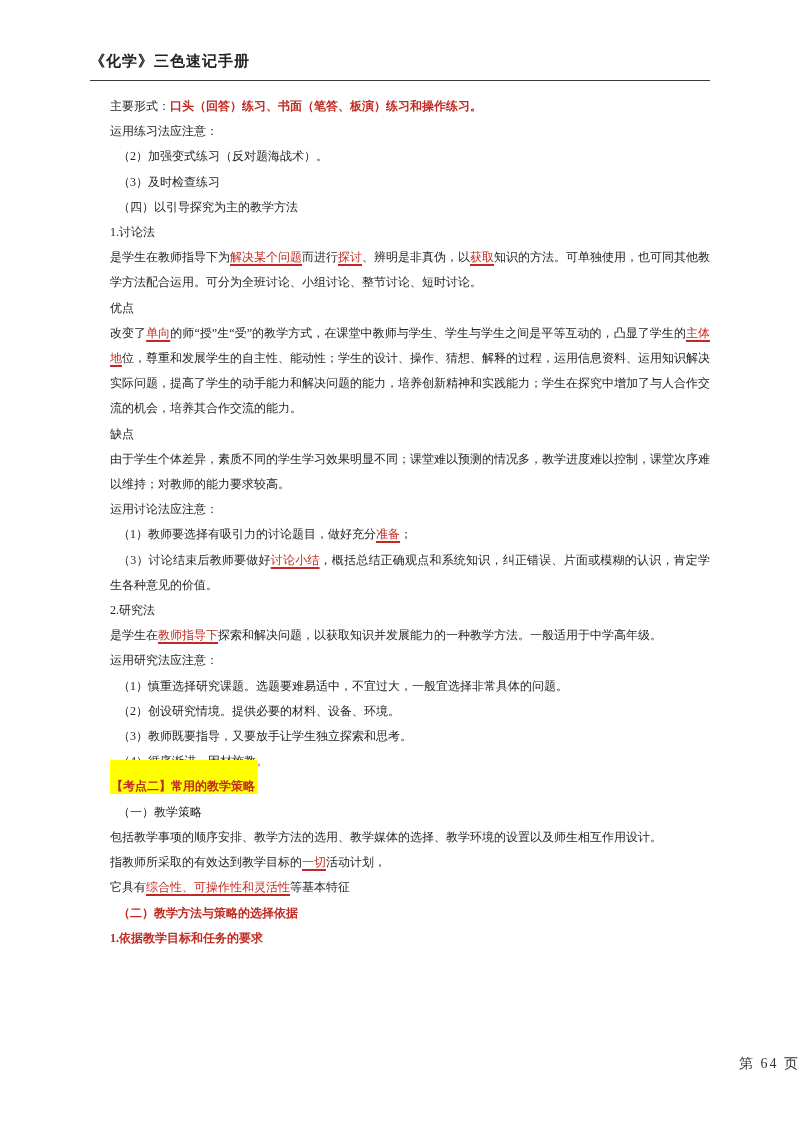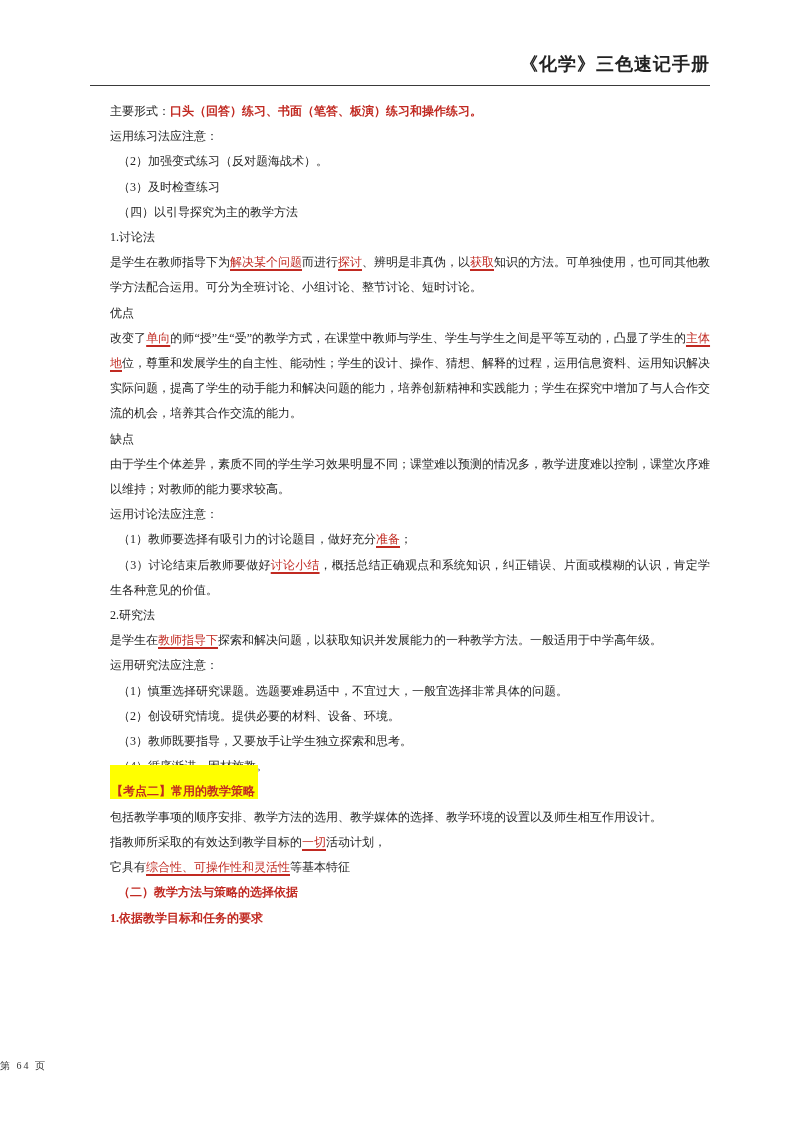--- a/index.html
+++ b/index.html
@@ -13,22 +13,22 @@
     overflow: hidden;
   }
   .page {
     position: relative;
     width: 100%;
     height: 100%;
     box-sizing: border-box;
     padding: 52px 90px 0 90px;
   }
   .header {
-    text-align: right;
-    font-size: 18px;
+    text-align: left;
+    font-size: 15px;
     font-weight: 600;
     letter-spacing: 1px;
     color: #222;
     padding-bottom: 9px;
     border-bottom: 1.5px solid #3a3a3a;
   }
   .content {
     padding: 13px 0 0 20px;
     font-size: 12px;
     line-height: 25.2px;
@@ -52,22 +52,22 @@
     background: var(--highlight-yellow);
     color: var(--accent-red);
     font-weight: bold;
     padding: 19px 3px 1px 1px;
   }
   .footer {
     position: absolute;
     bottom: 58px;
     left: 0;
     width: 100%;
-    text-align: left;
-    font-size: 10px;
+    text-align: right;
+    font-size: 14px;
     color: #333;
     letter-spacing: 2px;
   }
 </style>
 </head>
 <body style="--accent-red: #c12a22; --highlight-yellow: #ffff00;">
 
 <div class="page">
   <div class="header">
     <span>《化学》三色速记手册</span>
@@ -88,20 +88,21 @@
       <p class="line indent"><span>（1）教师要选择有吸引力的讨论题目，做好充分</span><span class="red-u">准备</span><span>；</span></p>
       <p class="line indent"><span>（3）讨论结束后教师要做好</span><span class="red-u">讨论小结</span><span>，概括总结正确观点和系统知识，纠正错误、片面或模糊的认识，肯定学生各种意见的价值。</span></p>
       <p class="line"><span>2.研究法</span></p>
       <p class="line"><span>是学生在</span><span class="red-u">教师指导下</span><span>探索和解决问题，以获取知识并发展能力的一种教学方法。一般适用于中学高年级。</span></p>
       <p class="line"><span>运用研究法应注意：</span></p>
       <p class="line indent"><span>（1）慎重选择研究课题。选题要难易适中，不宜过大，一般宜选择非常具体的问题。</span></p>
       <p class="line indent"><span>（2）创设研究情境。提供必要的材料、设备、环境。</span></p>
       <p class="line indent"><span>（3）教师既要指导，又要放手让学生独立探索和思考。</span></p>
       <p class="line indent"><span>（4）循序渐进、因材施教。</span></p>
       <p class="line"><span class="hl">【考点二】常用的教学策略</span></p>
+      <p class="line indent"><span>（一）教学策略</span></p>
       <p class="line"><span>包括教学事项的顺序安排、教学方法的选用、教学媒体的选择、教学环境的设置以及师生相互作用设计。</span></p>
       <p class="line"><span>指教师所采取的有效达到教学目标的</span><span class="red-u">一切</span><span>活动计划，</span></p>
       <p class="line"><span>它具有</span><span class="red-u">综合性、可操作性和灵活性</span><span>等基本特征</span></p>
       <p class="line indent"><span class="red">（二）教学方法与策略的选择依据</span></p>
       <p class="line"><span class="red">1.依据教学目标和任务的要求</span></p>
       <p class="line"></p>
     </div>
   <div class="footer">
     <span>第 64 页</span>
   </div>

